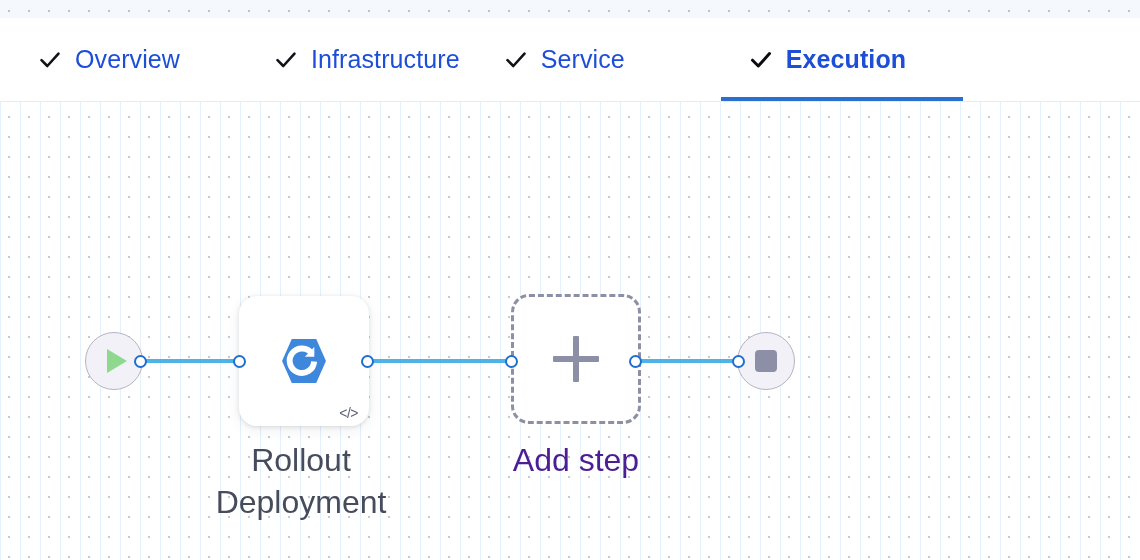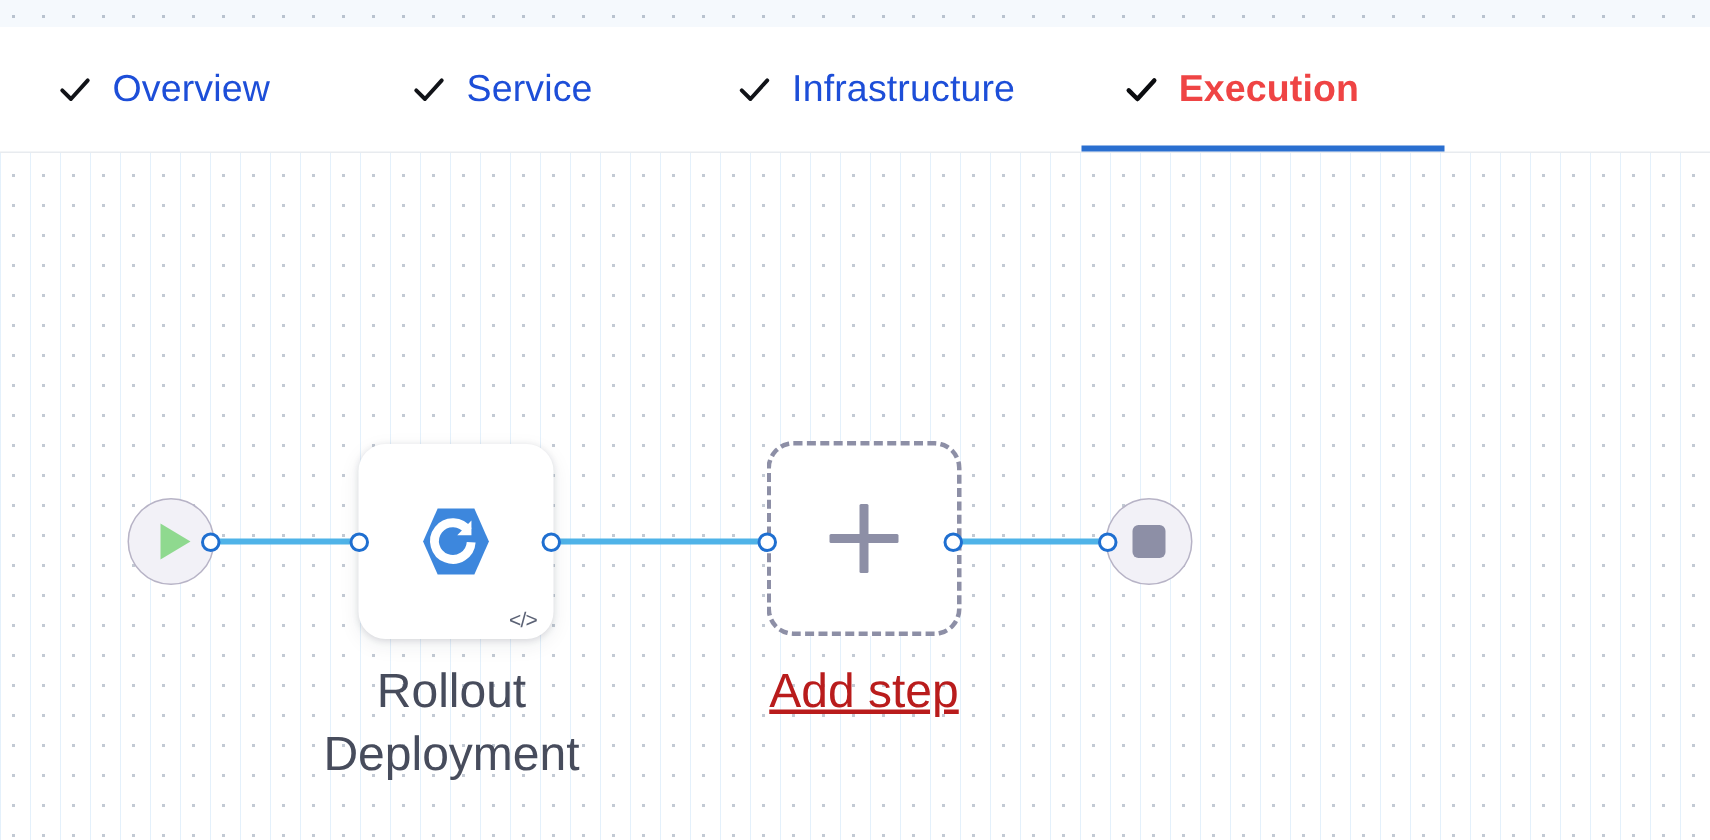--- a/index.html
+++ b/index.html
@@ -90,21 +90,21 @@
   }
   .tab .check svg { display: block; }
   .tab .tab-label {
     font-size: 25px;
     color: #1d4ed8;
     letter-spacing: 0.1px;
     line-height: 1;
   }
   .tab.active .tab-label {
     font-weight: bold;
-    color: #ef4444;
+    color: #1d4ed8;
   }
   .tab.active::after {
     content: "";
     position: absolute;
     left: 0;
     right: 0;
     bottom: 0;
     height: 4px;
     background: #2a6fd0;
   }
@@ -230,21 +230,21 @@
 
   
   .node-caption {
     position: absolute;
     text-align: center;
     font-size: 32px;
     line-height: 42px;
     color: #474c5c;
     white-space: pre-line;
   }
-  .node-caption.muted { color: #b91c1c; text-decoration: underline; }
+  .node-caption.muted { color: #4c1d95; }
 </style>
 </head>
 <body>
 
 <div id="app">
 
   <div class="canvas"></div>
   <div class="canvas-top-strip"></div>
 
   <div class="tabbar">
@@ -252,38 +252,38 @@
 
       <div class="tab tab-overview">
         <span class="check">
           <svg viewBox="0 0 24 24" width="24" height="24" aria-hidden="true">
             <path d="M3.5 12.2 L9.3 18 L20.5 5.6" fill="none" stroke="#111318" stroke-width="2.6" stroke-linecap="round" stroke-linejoin="round"></path>
           </svg>
         </span>
         <span class="tab-label">Overview</span>
       </div>
 
+      <div class="tab tab-infrastructure">
+        <span class="check">
+          <svg viewBox="0 0 24 24" width="24" height="24" aria-hidden="true">
+            <path d="M3.5 12.2 L9.3 18 L20.5 5.6" fill="none" stroke="#111318" stroke-width="2.6" stroke-linecap="round" stroke-linejoin="round"></path>
+          </svg>
+        </span>
+        <span class="tab-label">Infrastructure</span>
+      </div>
+
       <div class="tab tab-service">
         <span class="check">
           <svg viewBox="0 0 24 24" width="24" height="24" aria-hidden="true">
             <path d="M3.5 12.2 L9.3 18 L20.5 5.6" fill="none" stroke="#111318" stroke-width="2.6" stroke-linecap="round" stroke-linejoin="round"></path>
           </svg>
         </span>
         <span class="tab-label">Service</span>
       </div>
 
-      <div class="tab tab-infrastructure">
-        <span class="check">
-          <svg viewBox="0 0 24 24" width="24" height="24" aria-hidden="true">
-            <path d="M3.5 12.2 L9.3 18 L20.5 5.6" fill="none" stroke="#111318" stroke-width="2.6" stroke-linecap="round" stroke-linejoin="round"></path>
-          </svg>
-        </span>
-        <span class="tab-label">Infrastructure</span>
-      </div>
-
       <div class="tab tab-execution active">
         <span class="check">
           <svg viewBox="0 0 24 24" width="24" height="24" aria-hidden="true">
             <path d="M3.5 12.2 L9.3 18 L20.5 5.6" fill="none" stroke="#0b0c0f" stroke-width="3" stroke-linecap="round" stroke-linejoin="round"></path>
           </svg>
         </span>
         <span class="tab-label">Execution</span>
       </div>
 
     </div>

